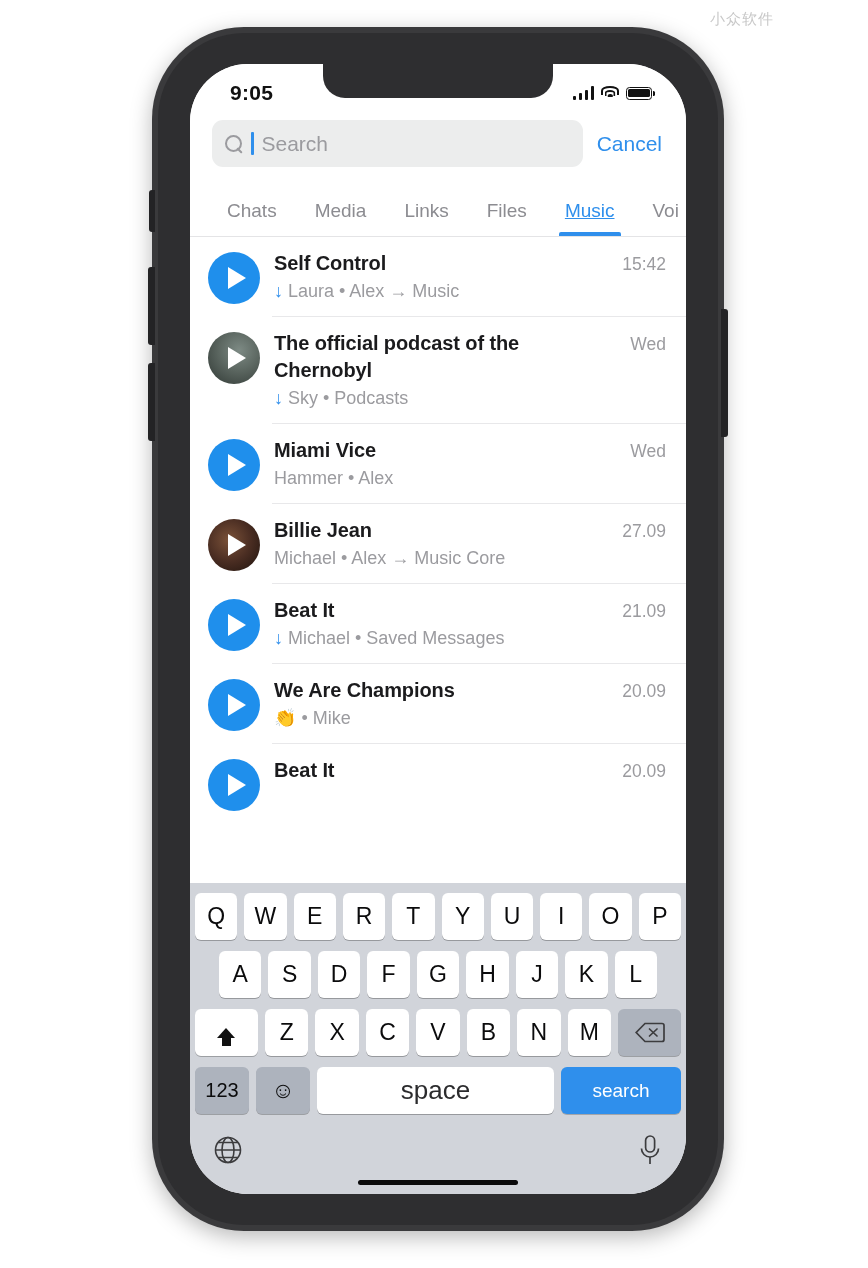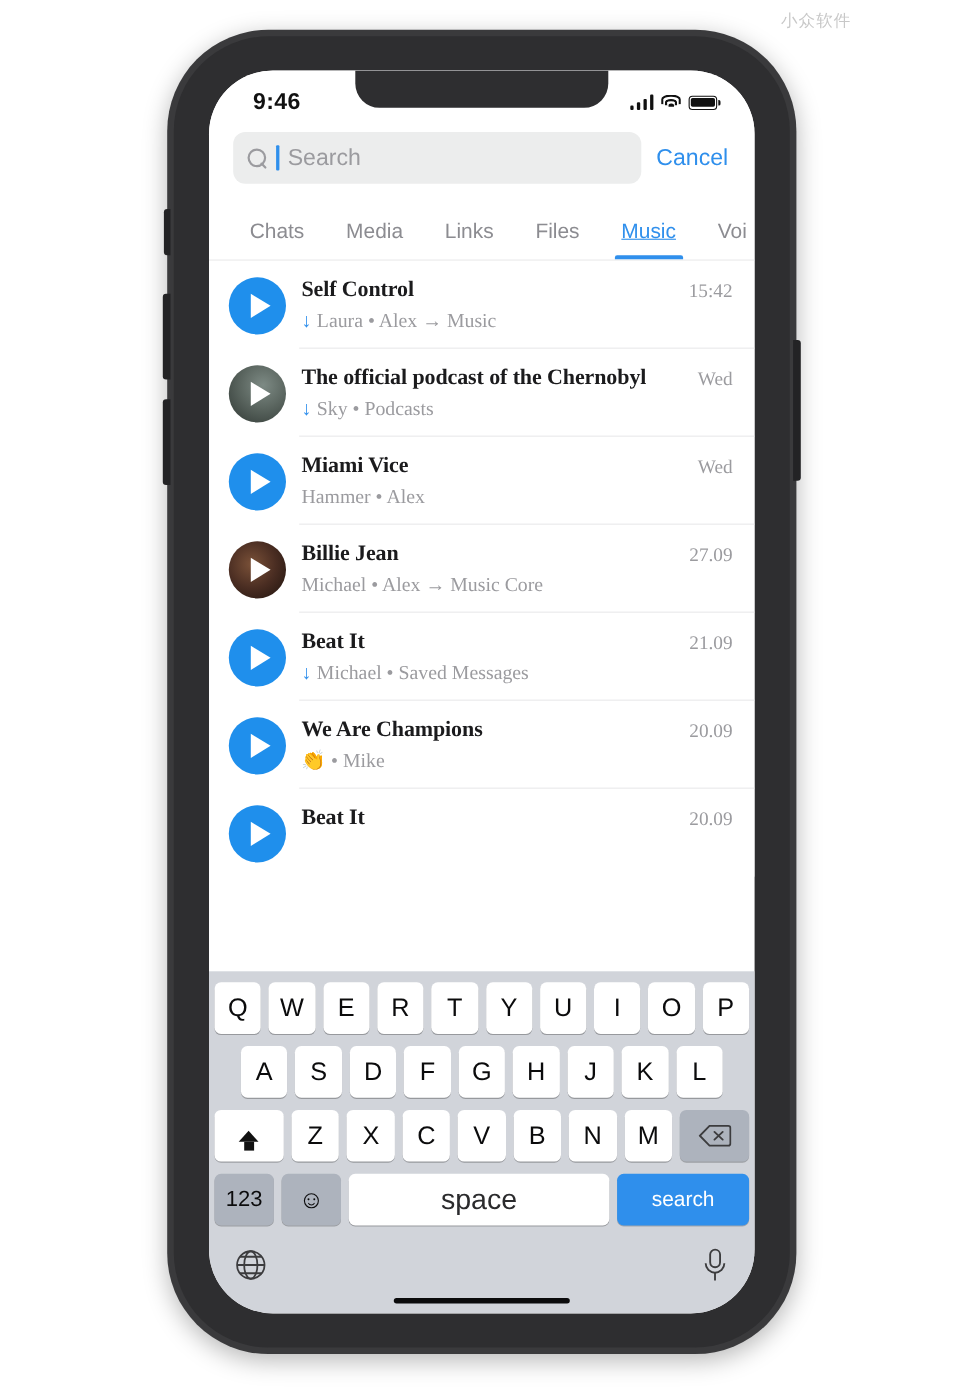--- a/index.html
+++ b/index.html
@@ -96,21 +96,21 @@
     height: 58px; position:relative; overflow:hidden;
   }
   .tab { font-size:19px; color:#8c8c91; padding: 0 19px 14px 19px; position:relative; white-space:nowrap; }
   .tab.active { color:#2f8fec; font-weight:400;text-decoration:underline; }
   .tab.active::after {
     content:""; position:absolute; left:13px; right:13px; bottom:0;
     height:4px; background:#2f8fec; border-radius:2px 2px 0 0;
   }
 
   
-  .list { background:#fff; position:relative;font-family:Liberation Serif, serif; }
+  .list { background:#fff; position:relative; }
   .row { display:flex; align-items:flex-start; padding: 13px 20px 13px 18px; position:relative; }
   .row::after {
     content:""; position:absolute; left:82px; right:0; bottom:0; height:1px; background:#e8e8ea;
   }
   .row:last-child::after{ display:none; }
   .thumb {
     width:52px; height:52px; border-radius:50%; flex:none; margin-right:14px;
     display:flex; align-items:center; justify-content:center; margin-top:2px;
     position:relative; overflow:hidden;
   }
@@ -168,21 +168,21 @@
 
     <div class="btn-silent"></div>
     <div class="btn-volup"></div>
     <div class="btn-voldn"></div>
     <div class="btn-power"></div>
 
     <div class="screen">
       <div class="notch"></div>
 
       <div class="statusbar">
-        <div class="status-time">9:46</div>
+        <div class="status-time">9:05</div>
         <div class="status-right">
           <div class="sig">
               <i></i>
               <i></i>
               <i></i>
               <i></i>
             </div>
           <div class="wifi">
               <span></span>
               <span></span>

